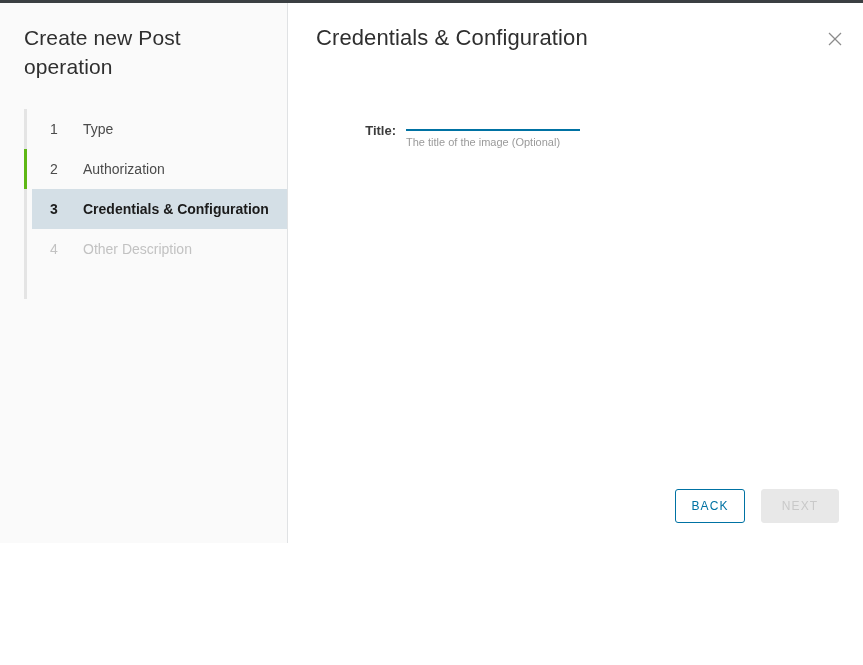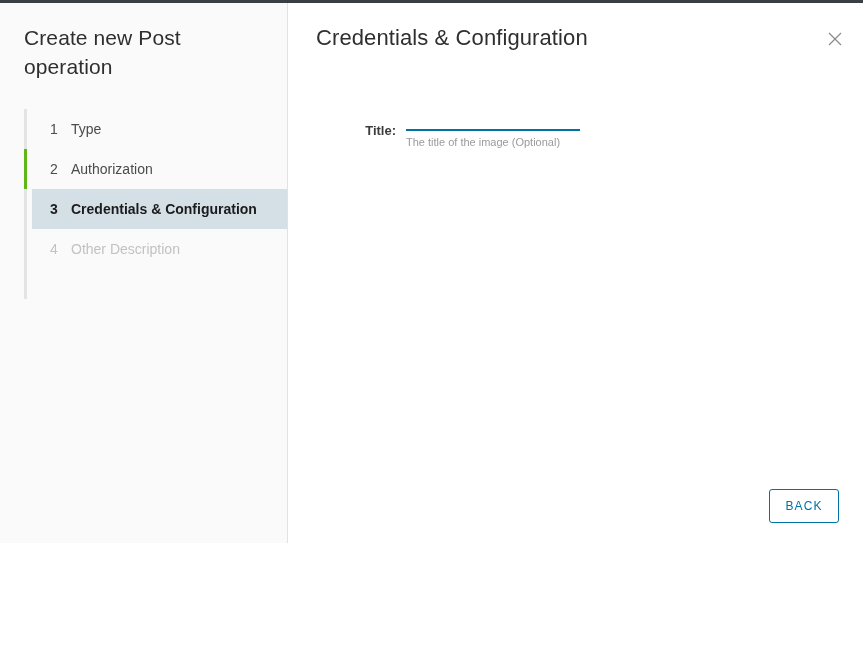--- a/index.html
+++ b/index.html
@@ -74,21 +74,21 @@
     color: #565656;
     cursor: pointer;
   }
   .step .step-num {
     width: 18px;
     flex: 0 0 18px;
     color: #707070;
     font-size: 14px;
   }
   .step .step-label {
-    margin-left: 3px;
+    margin-left: 15px;
     white-space: nowrap;
     text-align: right;
   }
 
   .step.is-complete .step-num,
   .step.is-complete .step-label { color: #4b4b4b; }
 
   .step.is-current {
     background: #d4dfe6;
   }
@@ -293,16 +293,17 @@
           <input class="field-input is-focused" type="text" placeholder="" style="">
           <div class="field-help">The title of the image (Optional)</div>
         </div>
       </div>
 
 
     </div>
 
     <div class="main-footer">
       <button class="btn btn-outline">BACK</button>
+      <button class="btn btn-disabled" disabled="">NEXT</button>
     </div>
 
   </div>
 </div>
 
 </body></html>

